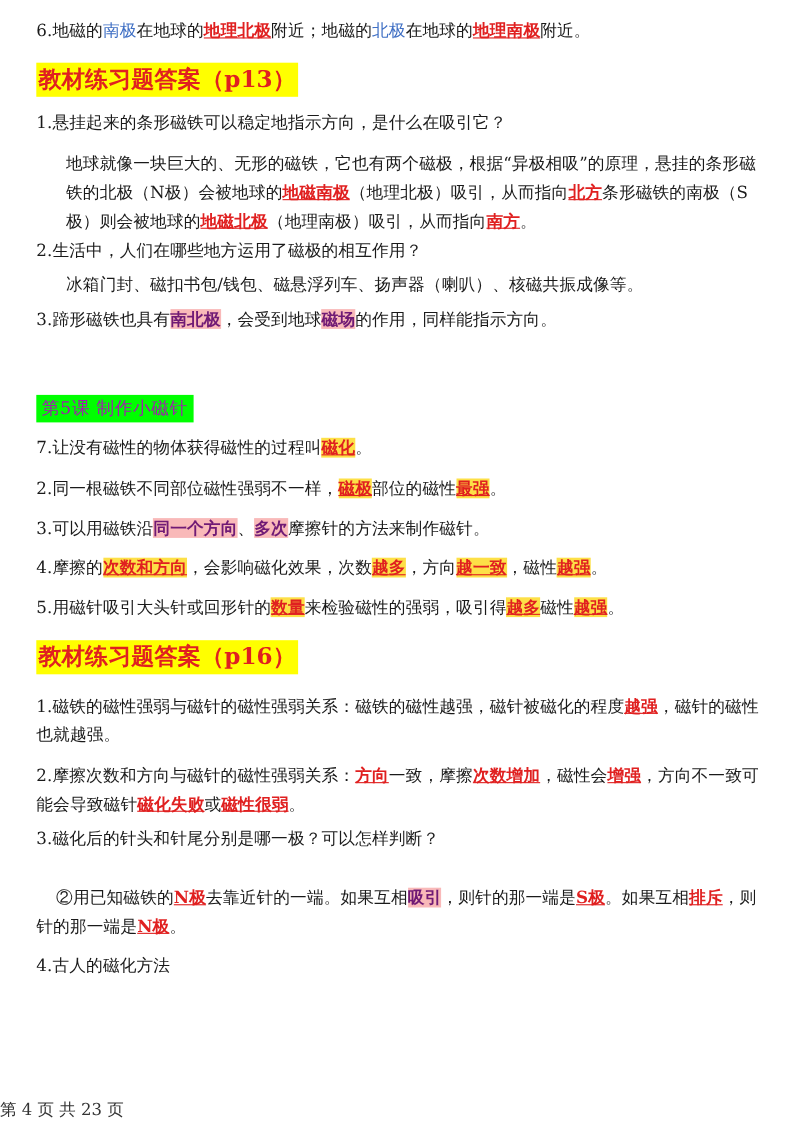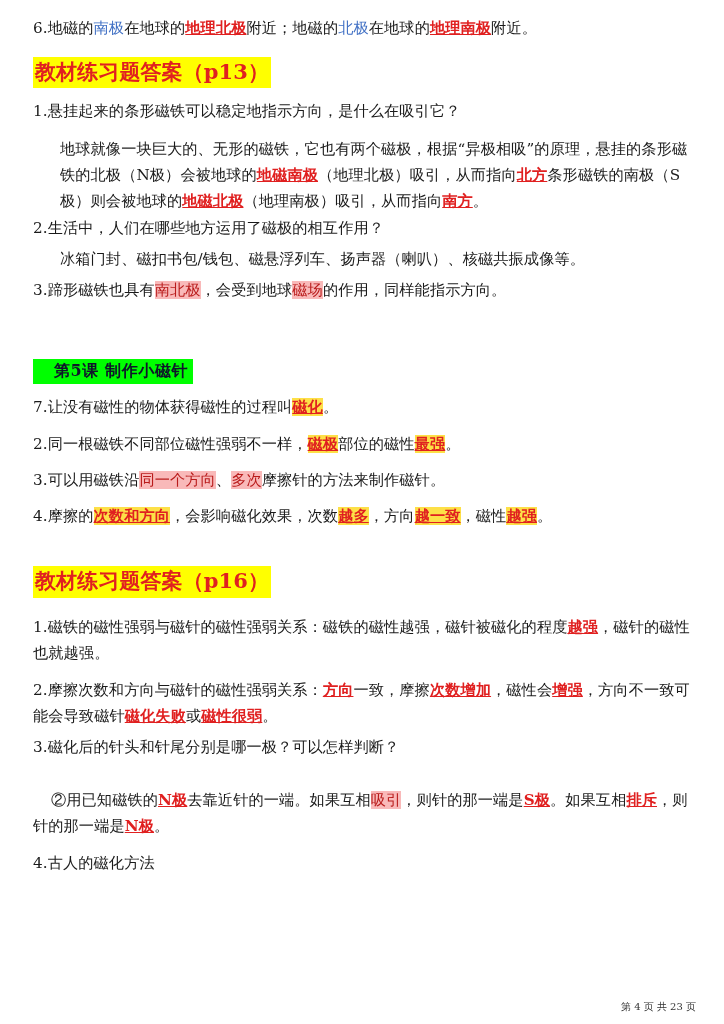--- a/index.html
+++ b/index.html
@@ -50,58 +50,58 @@
     color: #3f6fc4;
   }
   .red-ul {
     color: #e02020;
     font-weight: bold;
     text-decoration: underline;
     text-underline-offset: 1px;
   }
   .hl-pink {
     background: #f9b9b9;
-    color: #b91c1c;
-    font-weight: normal;
+    color: #701a75;
+    font-weight: bold;
   }
   .hl-pink-ul {
     background: #fde047;
     color: #e02020;
     font-weight: bold;
     text-decoration: underline;
     text-underline-offset: 1px;
   }
   .hl-yellow {
     background: #ffff00;
     color: #e02020;
     font-weight: bold;
     padding: 2px 2px 3px 2px;
     display: inline-block;
     line-height: 1.25;
     font-size: 21px;
   }
   .hl-green {
     background: #00ff00;
-    color: #0f172a;
-    font-weight: bold;
-    padding: 2px 5px 3px 21px;
+    color: #a21caf;
+    font-weight: normal;
+    padding: 2px 5px 3px 5px;
     display: inline-block;
     line-height: 1.3;
     font-size: 16px;
     letter-spacing: 0.6px;
   }
 
   
   .footer {
     position: absolute;
     left: 0;
     top: 1000px;
     width: 696px;
-    text-align: right;
-    font-size: 10px;
+    text-align: left;
+    font-size: 15px;
     color: #333;
     font-family: "DejaVu Serif", "Liberation Serif", serif;
   }
 </style>
 </head>
 <body>
 
 <div class="page">
   <div class="body-col">
 
@@ -148,20 +148,21 @@
     <div class="gap-lg"></div>
 
     <p class="p"><span>3.可以用磁铁沿</span><span class="hl-pink">同一个方向</span><span>、</span><span class="hl-pink">多次</span><span>摩擦针的方法来制作磁针。</span></p>
 
     <div class="gap-lg"></div>
 
     <p class="p"><span>4.摩擦的</span><span class="hl-pink-ul">次数和方向</span><span>，会影响磁化效果，次数</span><span class="hl-pink-ul">越多</span><span>，方向</span><span class="hl-pink-ul">越一致</span><span>，磁性</span><span class="hl-pink-ul">越强</span><span>。</span></p>
 
     <div class="gap-lg"></div>
 
+    <p class="p"><span>5.用磁针吸引大头针或回形针的</span><span class="hl-pink-ul">数量</span><span>来检验磁性的强弱，吸引得</span><span class="hl-pink-ul">越多</span><span>磁性</span><span class="hl-pink-ul">越强</span><span>。</span></p>
 
     <div class="gap-lg"></div>
 
     <p class="p"><span class="hl-yellow">教材练习题答案（p16）</span></p>
 
     <div class="gap-md"></div>
 
     <p class="p" style="line-height:1.72;"><span>1.磁铁的磁性强弱与磁针的磁性强弱关系：磁铁的磁性越强，磁针被磁化的程度</span><span class="red-ul">越强</span><span>，磁针的磁性也就越强。</span></p>
 
     <div class="gap-sm"></div>

